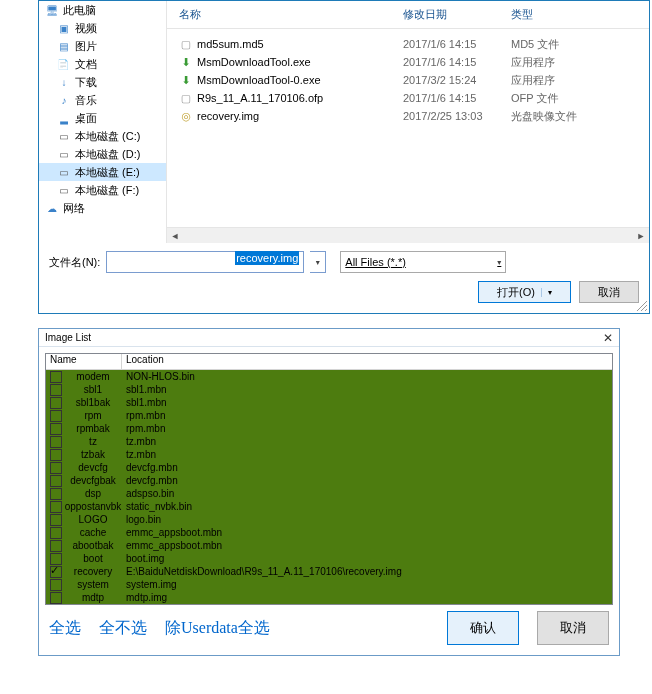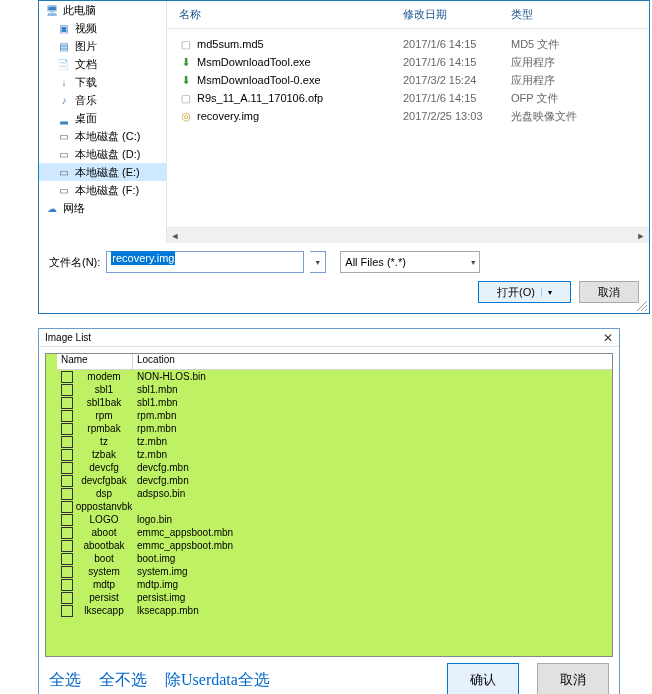--- a/index.html
+++ b/index.html
@@ -25,37 +25,37 @@
 .file-row{display:flex;height:18px;align-items:center;font-size:11px;}
 .fr-name{width:224px;display:flex;align-items:center;gap:4px;}
 .fr-date{width:108px;color:#666;}
 .fr-type{color:#666;}
 .file-icon{width:14px;height:14px;display:inline-flex;align-items:center;justify-content:center;}
 .fd-hscroll{height:16px;background:#f0f0f0;border-top:1px solid #e5e5e5;position:relative;}
 .fd-hscroll .arrow{position:absolute;top:0;width:16px;height:16px;display:flex;align-items:center;justify-content:center;font-size:9px;color:#555;}
 .fd-hscroll .arrow.l{left:0;}
 .fd-hscroll .arrow.r{right:0;}
 .fd-bottom{padding:8px 10px 10px 10px;}
-.filename-row{display:flex;align-items:center;gap:6px;margin-bottom:8px;}
+.filename-row{display:flex;align-items:center;gap:6px;margin-bottom:8px;text-align:right;}
 .fn-label{font-size:11px;}
 .fn-input{flex:0 0 198px;height:22px;border:1px solid #7a9ccf;font-size:11px;padding:0 4px;}
 .fn-input .sel{background:#0078d7;color:#fff;padding:1px 1px;}
 .fn-dd{width:16px;height:22px;border:1px solid #7a9ccf;border-left:none;display:flex;align-items:center;justify-content:center;font-size:8px;color:#444;}
-.filter-select{width:140px;height:22px;border:1px solid #a9a9a9;font-size:11px;padding:0 4px;display:flex;align-items:center;justify-content:space-between;margin-left:8px;}
+.filter-select{width:166px;height:22px;border:1px solid #a9a9a9;font-size:11px;padding:0 4px;display:flex;align-items:center;justify-content:space-between;margin-left:8px;text-decoration:underline;}
 .btn-row{display:flex;justify-content:flex-end;gap:8px;}
 .btn{height:22px;border:1px solid #a9a9a9;background:#e1e1e1;font-size:11px;padding:0 18px;display:flex;align-items:center;cursor:pointer;}
 .btn.primary{border:1px solid #0078d7;background:#e5f1fb;}
 .resize-grip{position:absolute;right:2px;bottom:2px;width:10px;height:10px;}
 
 
 .img-dialog{border:1px solid #6b9bc7;width:582px;margin:14px 0 0 38px;background:#fff;}
 .img-title{height:18px;font-size:10px;padding:2px 6px;display:flex;justify-content:space-between;align-items:center;background:#fff;border-bottom:1px solid #d9e3ed;}
 .img-close{font-size:12px;color:#333;cursor:pointer;}
 .img-body{padding:6px 6px 4px 6px;}
-.img-table-wrap{border:1px solid #828790;height:304px;overflow-y:scroll;background:#bef264;padding-left:11px;}
+.img-table-wrap{border:1px solid #828790;height:252px;overflow-y:scroll;background:#4d7c0f;}
 .img-table-wrap::-webkit-scrollbar{width:16px;}
 .img-table-wrap::-webkit-scrollbar-track{background:#f0f0f0;}
 .img-table-wrap::-webkit-scrollbar-thumb{background:#c1c1c1;}
 .img-headers{display:flex;height:16px;font-size:10px;background:#fff;border-bottom:1px solid #d4d4d4;position:sticky;top:0;}
 .ih-name{width:76px;border-right:1px solid #d4d4d4;padding-left:4px;}
 .ih-loc{flex:1;padding-left:4px;}
 .img-row{display:flex;height:13px;font-size:10px;align-items:center;color:#000;}
 .ir-check{width:12px;height:12px;border:1px solid #333;margin:0 2px 0 4px;flex-shrink:0;position:relative;}
 .ir-check.checked::after{content:"✓";position:absolute;top:-3px;left:-1px;font-size:11px;}
 .ir-name{width:58px;white-space:nowrap;overflow:hidden;text-align:center;}
@@ -255,40 +255,46 @@
      <span class="ir-loc">devcfg.mbn</span>
    </div>
           <div class="img-row">
      <span class="ir-check"></span>
      <span class="ir-name">dsp</span>
      <span class="ir-loc">adspso.bin</span>
    </div>
           <div class="img-row">
      <span class="ir-check"></span>
      <span class="ir-name">oppostanvbk</span>
+     <span class="ir-loc">static_nvbk.bin</span>
    </div>
           <div class="img-row">
      <span class="ir-check"></span>
      <span class="ir-name">LOGO</span>
      <span class="ir-loc">logo.bin</span>
    </div>
           <div class="img-row">
      <span class="ir-check"></span>
-     <span class="ir-name">aboot</span>
+     <span class="ir-name">cache</span>
      <span class="ir-loc">emmc_appsboot.mbn</span>
    </div>
           <div class="img-row">
      <span class="ir-check"></span>
      <span class="ir-name">abootbak</span>
      <span class="ir-loc">emmc_appsboot.mbn</span>
    </div>
           <div class="img-row">
      <span class="ir-check"></span>
      <span class="ir-name">boot</span>
      <span class="ir-loc">boot.img</span>
+   </div>
+          <div class="img-row">
+     <span class="ir-check checked"></span>
+     <span class="ir-name">recovery</span>
+     <span class="ir-loc">E:\BaiduNetdiskDownload\R9s_11_A.11_170106\recovery.img</span>
    </div>
           <div class="img-row">
      <span class="ir-check"></span>
      <span class="ir-name">system</span>
      <span class="ir-loc">system.img</span>
    </div>
           <div class="img-row">
      <span class="ir-check"></span>
      <span class="ir-name">mdtp</span>
      <span class="ir-loc">mdtp.img</span>

